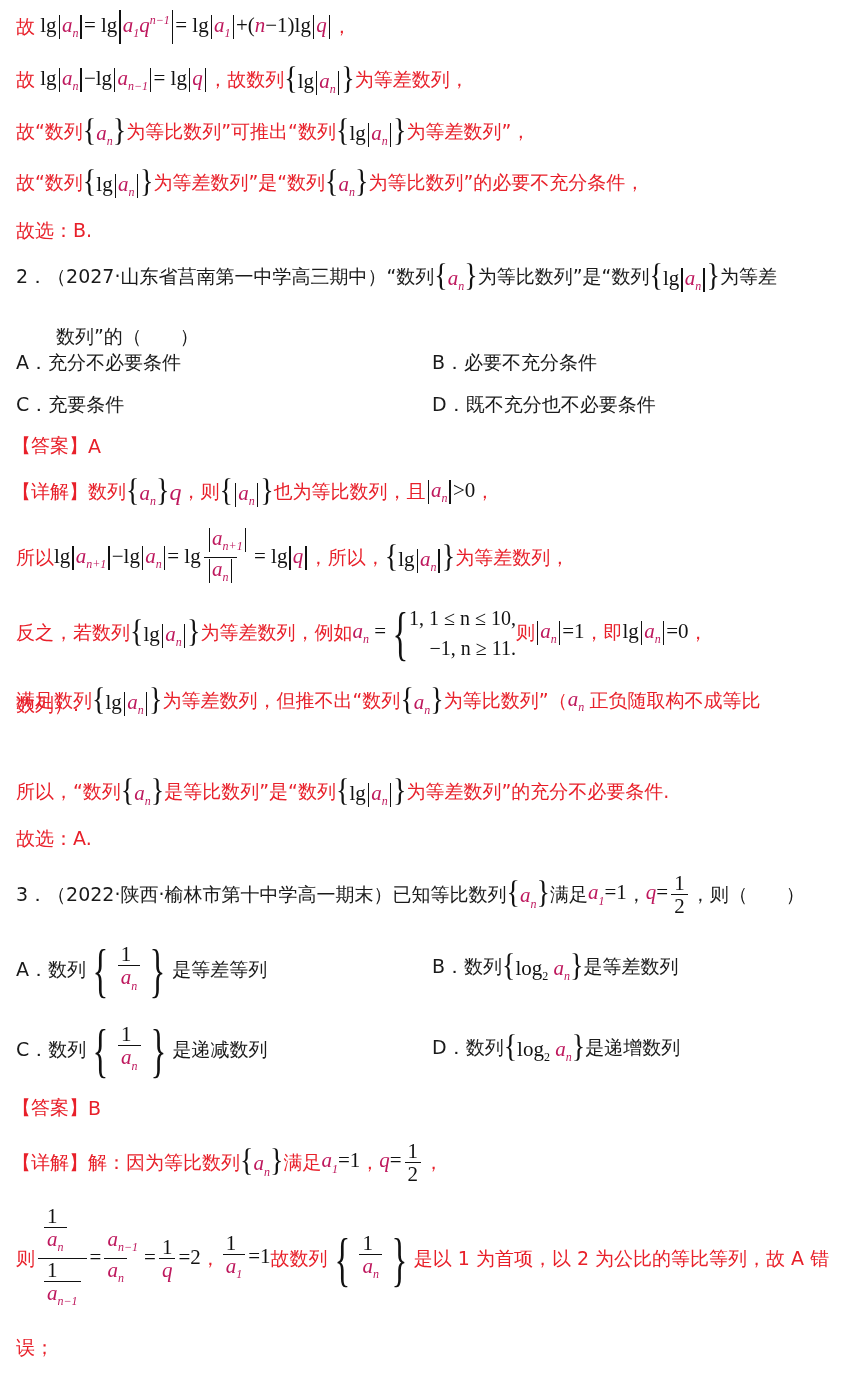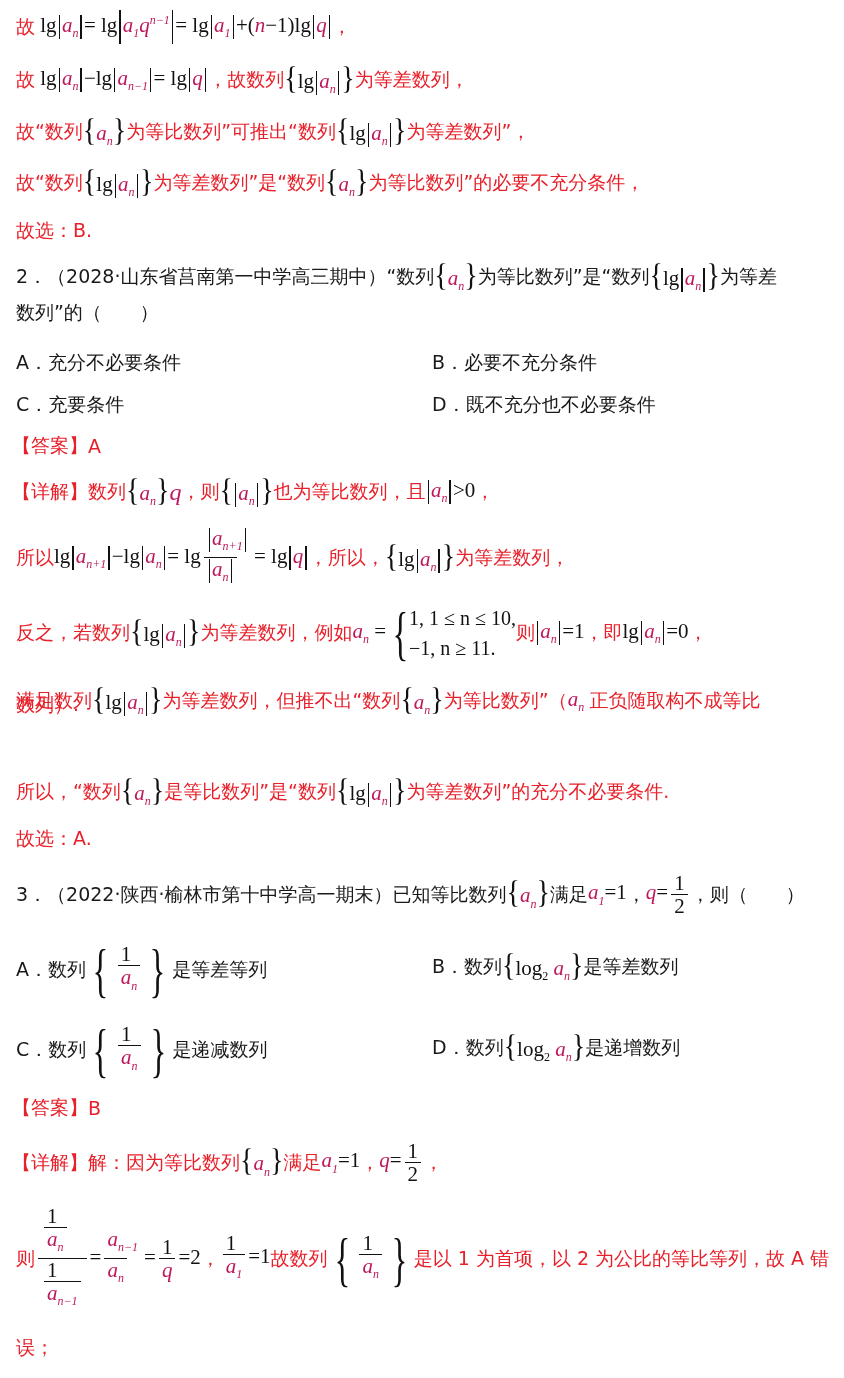--- a/index.html
+++ b/index.html
@@ -13,21 +13,21 @@
   .m { font-family: "Liberation Serif", "DejaVu Serif", serif; font-size: 21px; color: #111; }
   .mi { font-family: "Liberation Serif", "DejaVu Serif", serif; font-style: italic; font-size: 21px; color: #be185d; }
   sub, sup { font-size: 12px; margin-top: 23px; }
   .br { font-family: "Liberation Serif", serif; font-size: 28px; font-weight: 300; color: #111; transform: scaleY(1.1); display: inline-block; }
   .bar { display: inline-block; width: 1.4px; height: 24px; background: #111; margin: 0 2px; vertical-align: middle; }
   .bartall { height: 34px; }
   .frac { display: inline-flex; flex-direction: column; align-items: flex-start; vertical-align: middle; margin: 0 3px; font-family: "Liberation Serif", serif; font-size: 21px; color:#111; }
   .frac .num { padding: 0 3px; line-height: 22px; }
   .frac .den { padding: 0 3px; line-height: 22px; border-top: 1.3px solid #111; }
   .bigbrace { font-family: "Liberation Serif", serif; font-size: 60px; color:#111; font-weight: 200; line-height: 1; transform: scaleX(0.55); display:inline-block; }
-  .case { display: inline-flex; flex-direction: column; font-family: "Liberation Serif", serif; font-size: 20px; color:#111; line-height: 30px; margin-left: -6px; }
+  .case { display: inline-flex; flex-direction: column; font-family: "Liberation Serif", serif; font-size: 20px; color:#111; line-height: 30px; margin-left: -6px; text-align: right; }
   .opt { position: absolute; white-space: nowrap; display: flex; align-items: center; }
 </style>
 </head>
 <body>
 
 <div class="line" style="top:10px;">
   <span class="red">故</span>
   <span class="m">&nbsp;lg<span class="bar"></span><span class="mi">a<sub>n</sub></span><span class="bar"></span>=&nbsp;lg<span class="bar bartall"></span><span class="mi">a<sub>1</sub>q<sup>n−1</sup></span><span class="bar bartall"></span>=&nbsp;lg<span class="bar"></span><span class="mi">a<sub>1</sub></span><span class="bar"></span>+(<span class="mi">n</span>−1)lg<span class="bar"></span><span class="mi">q</span><span class="bar"></span></span>
   <span class="red">，</span>
 </div>
@@ -53,28 +53,28 @@
   <span class="m"><span class="br">{</span>lg<span class="bar"></span><span class="mi">a<sub>n</sub></span><span class="bar"></span><span class="br">}</span></span>
   <span class="red">为等差数列”是“数列</span>
   <span class="m"><span class="br">{</span><span class="mi">a<sub>n</sub></span><span class="br">}</span></span>
   <span class="red">为等比数列”的必要不充分条件，</span>
 </div>
 
 <div class="line red" style="top:218px;">故选：B.</div>
 
 <div class="line" style="top:260px;">
   <span>2．</span>
-  <span>（2028·山东省莒南第一中学高三期中）</span>
+  <span>（2027·山东省莒南第一中学高三期中）</span>
   <span>“数列</span>
   <span class="m"><span class="br">{</span><span class="mi">a<sub>n</sub></span><span class="br">}</span></span>
   <span>为等比数列”是“数列</span>
   <span class="m"><span class="br">{</span>lg<span class="bar"></span><span class="mi">a<sub>n</sub></span><span class="bar"></span><span class="br">}</span></span>
   <span>为等差</span>
 </div>
-<div class="line" style="top:300px;">数列”的（　　）</div>
+<div class="line" style="top:324px;margin-left:40px;">数列”的（　　）</div>
 
 <div class="opt" style="top:350px; left:16px;">
   <span>A．</span>
   <span>充分不必要条件</span>
 </div>
 <div class="opt" style="top:350px; left:432px;">
   <span>B．</span>
   <span>必要不充分条件</span>
 </div>
 <div class="opt" style="top:392px; left:16px;">

